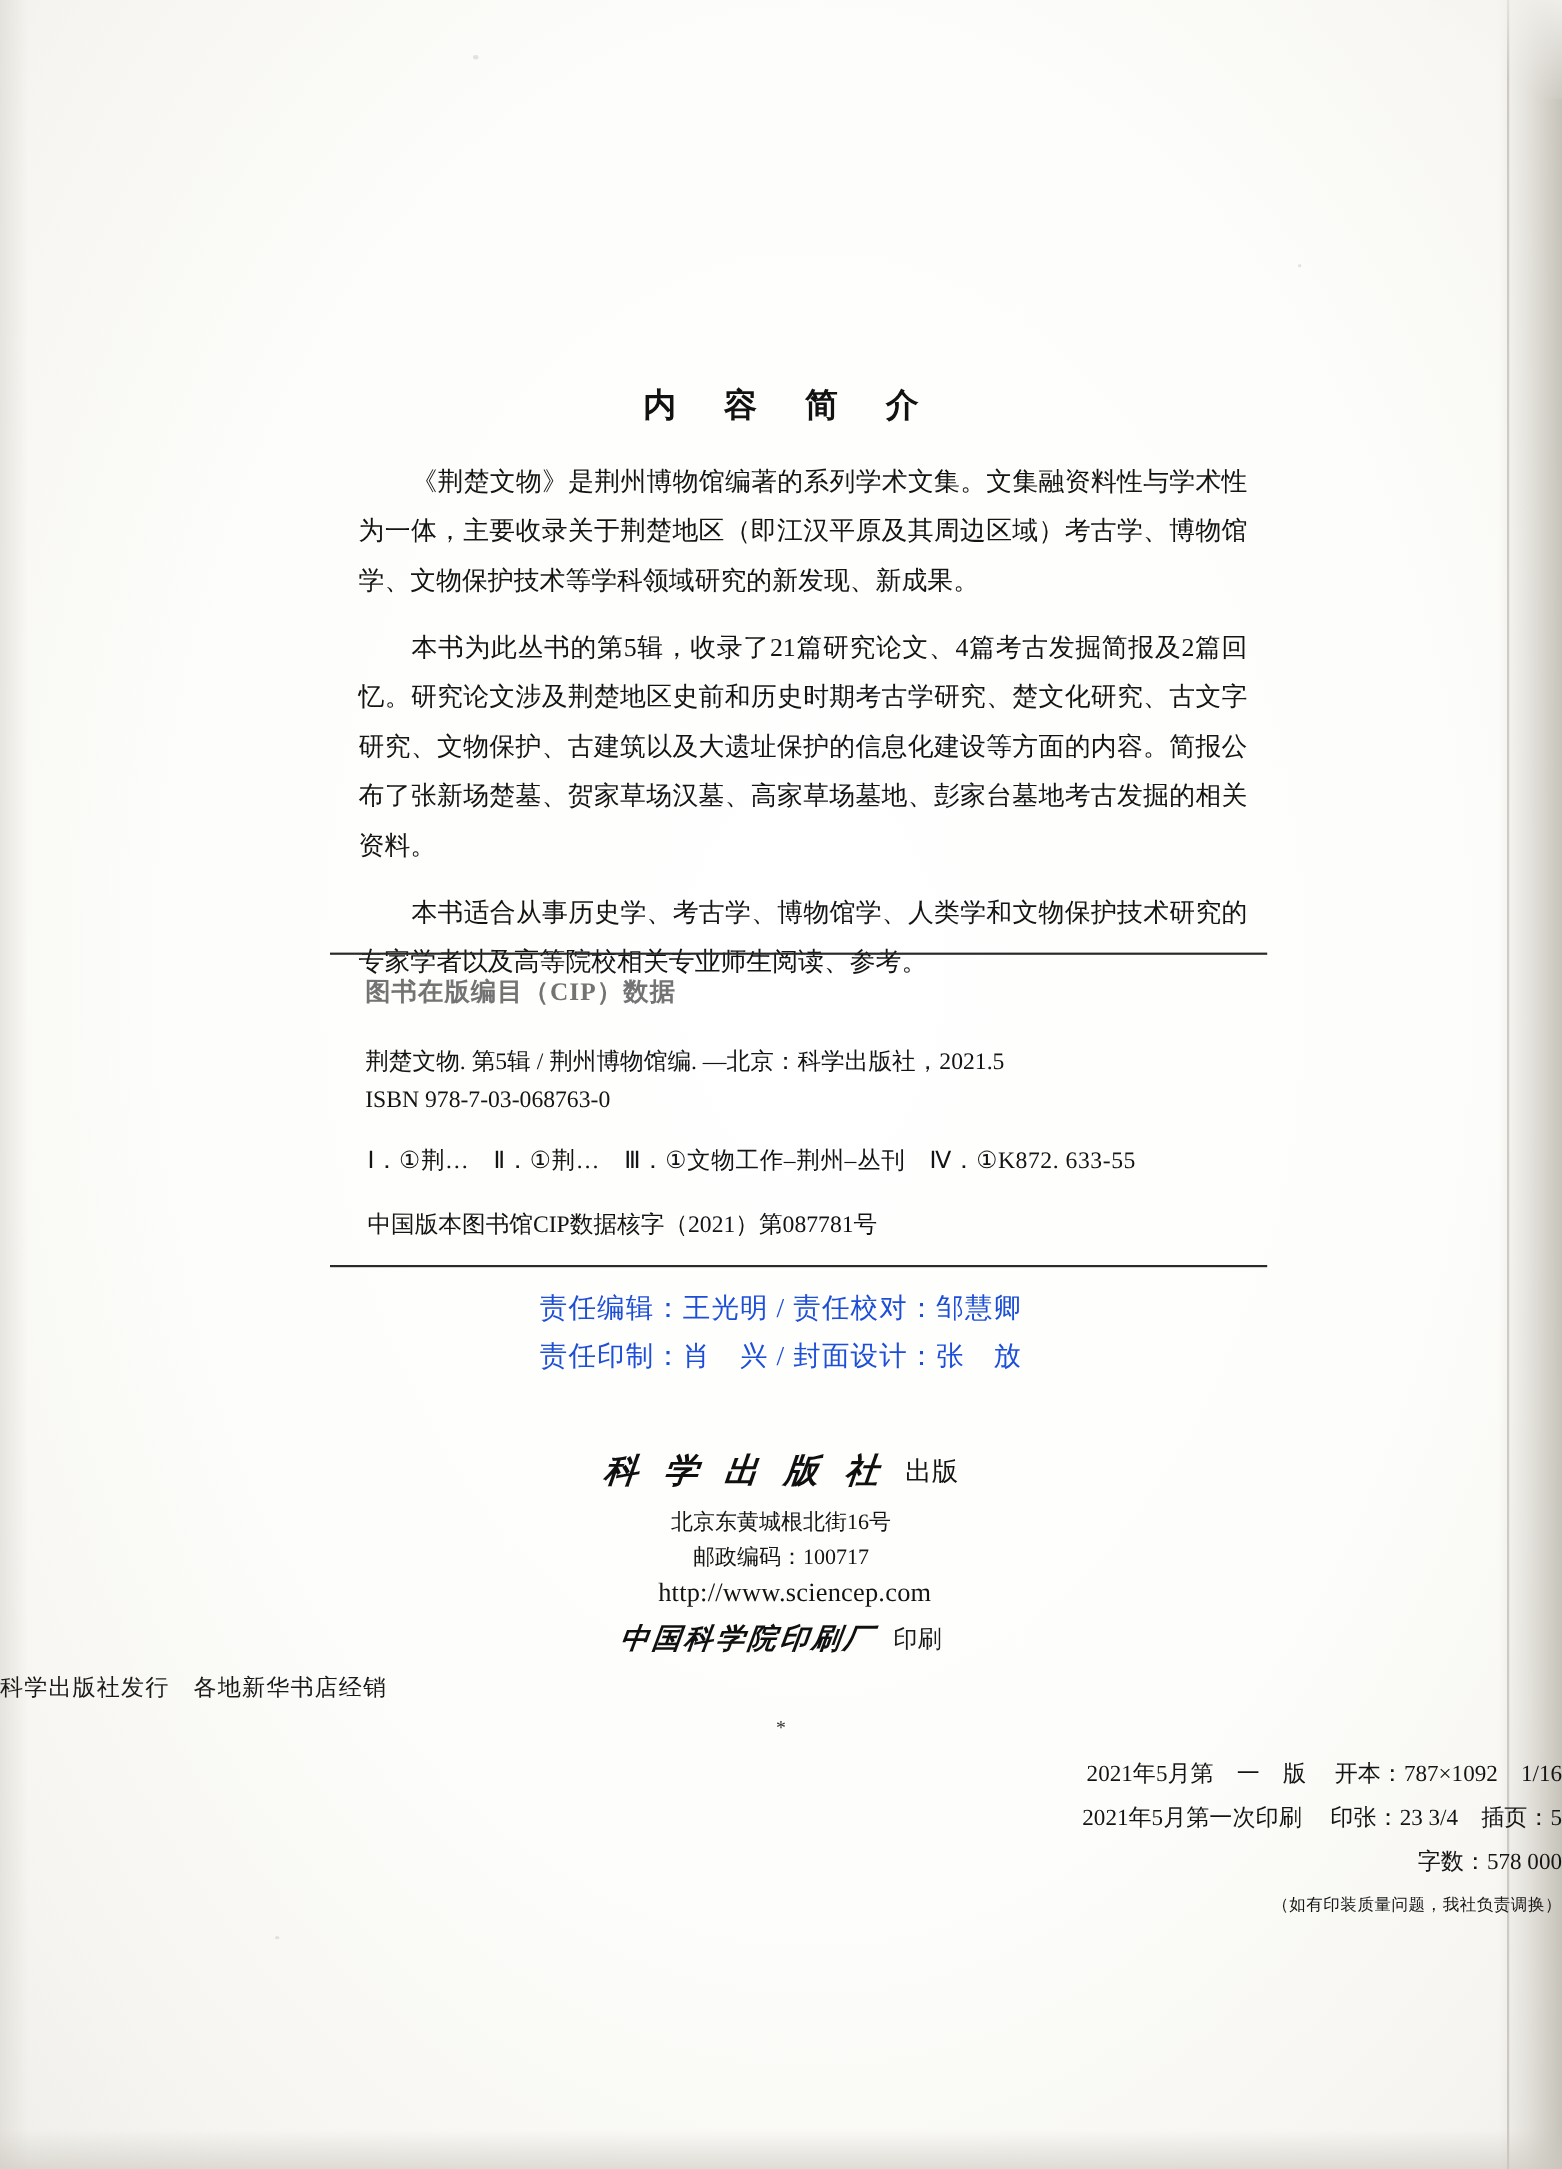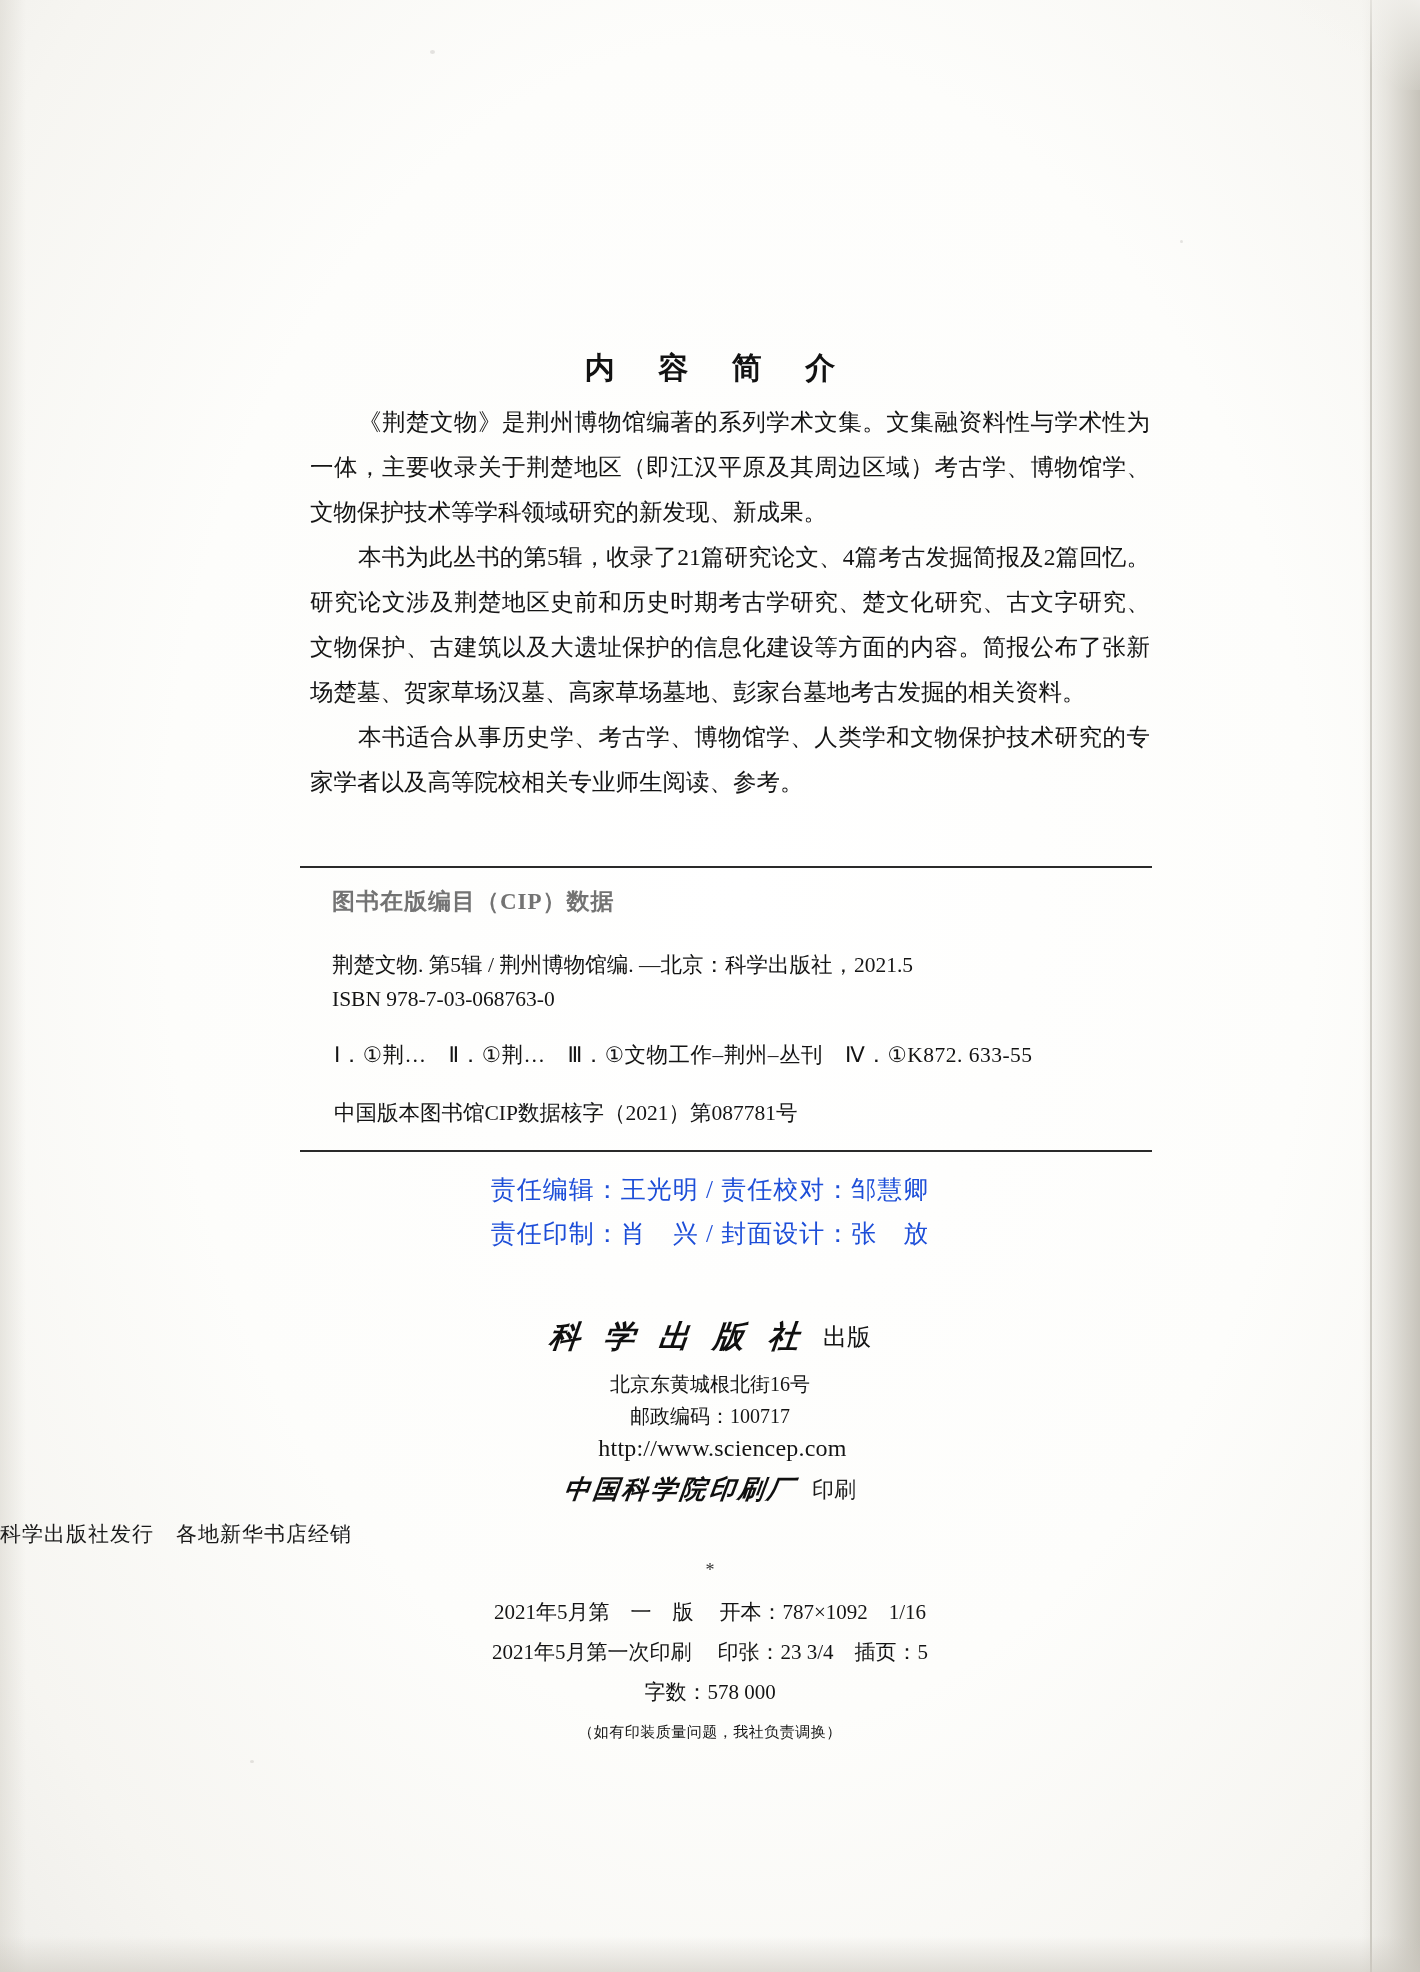--- a/index.html
+++ b/index.html
@@ -93,21 +93,21 @@
     left: 310px;
     top: 400px;
     width: 840px;
     font-size: 23.5px;
     line-height: 45px;
     text-align: justify;
     text-justify: inter-character;
     color: #141414;
   }
   .intro-body p {
-    margin: 0;
+    margin: 16px;
     text-indent: 48px;
   }
 
   
   .rule {
     position: absolute;
     background: #2a2a2a;
     height: 1.5px;
   }
   .rule-top { left: 300px; top: 866px; width: 852px; }
@@ -232,21 +232,21 @@
     font-size: 18px;
     color: #333;
   }
 
   
   .imprint {
     position: absolute;
     left: 0;
     top: 1592px;
     width: 1420px;
-    text-align: center;
+    text-align: right;
     font-size: 21px;
     line-height: 40px;
     color: #141414;
   }
   .imp-line span.gap { display: inline-block; width: 26px; }
   .price {
     font-size: 24px;
     font-weight: 700;
     letter-spacing: 1px;
   }

